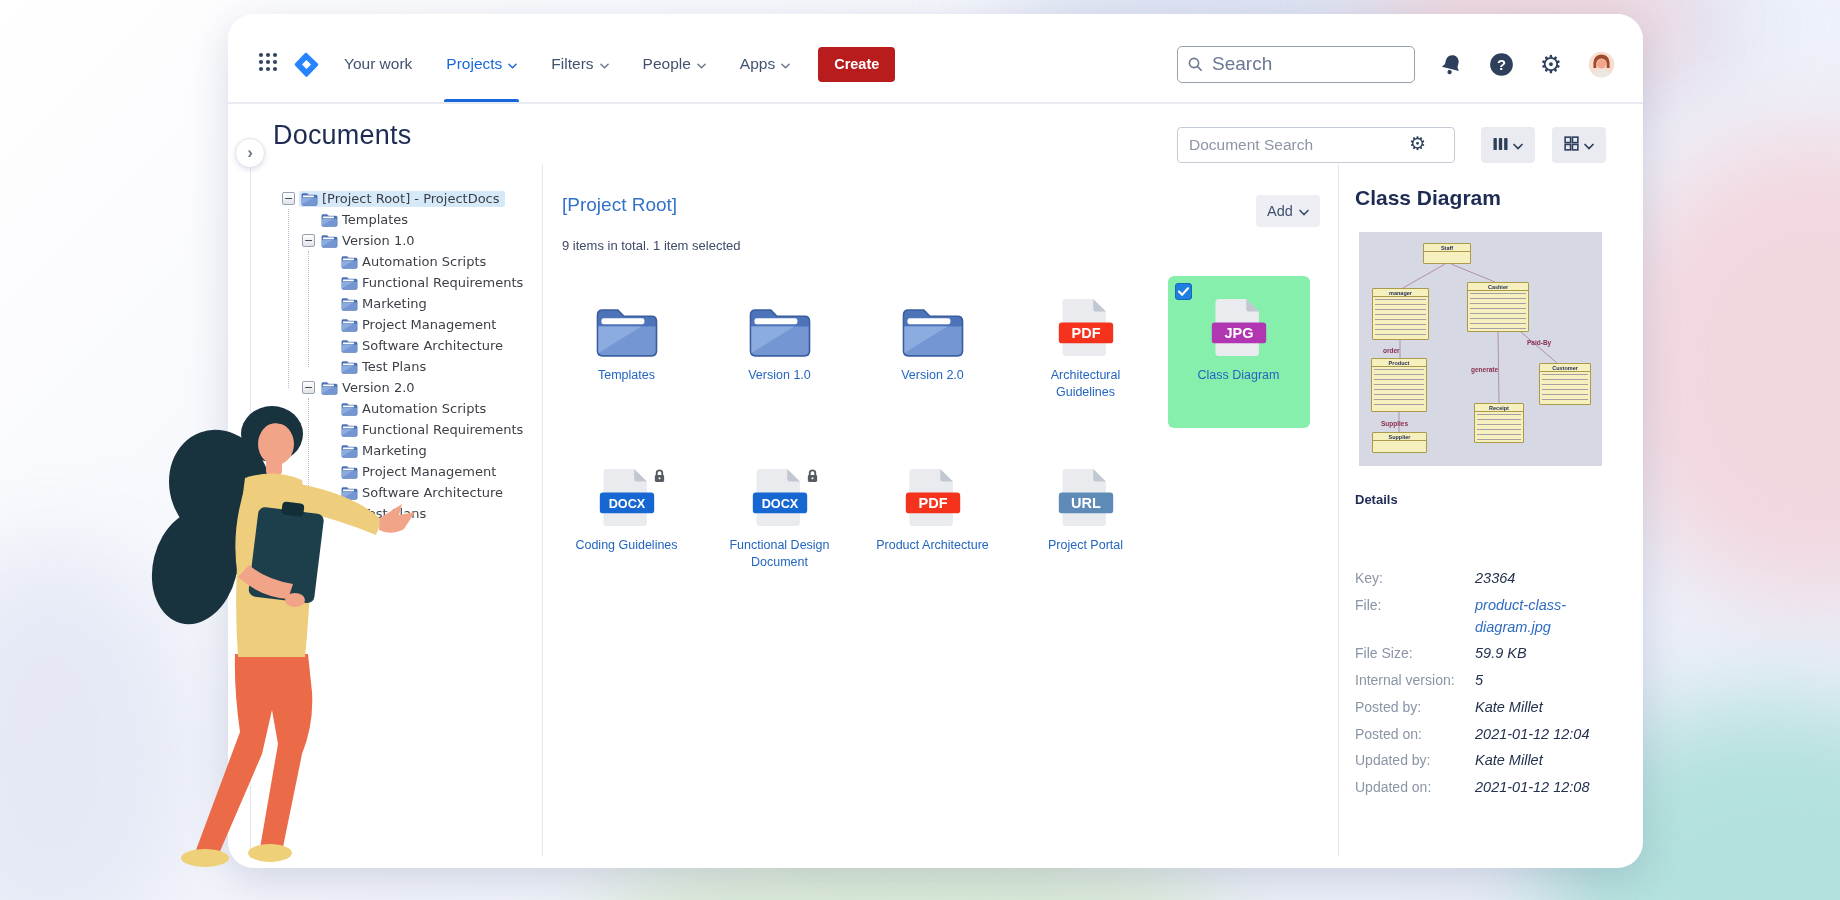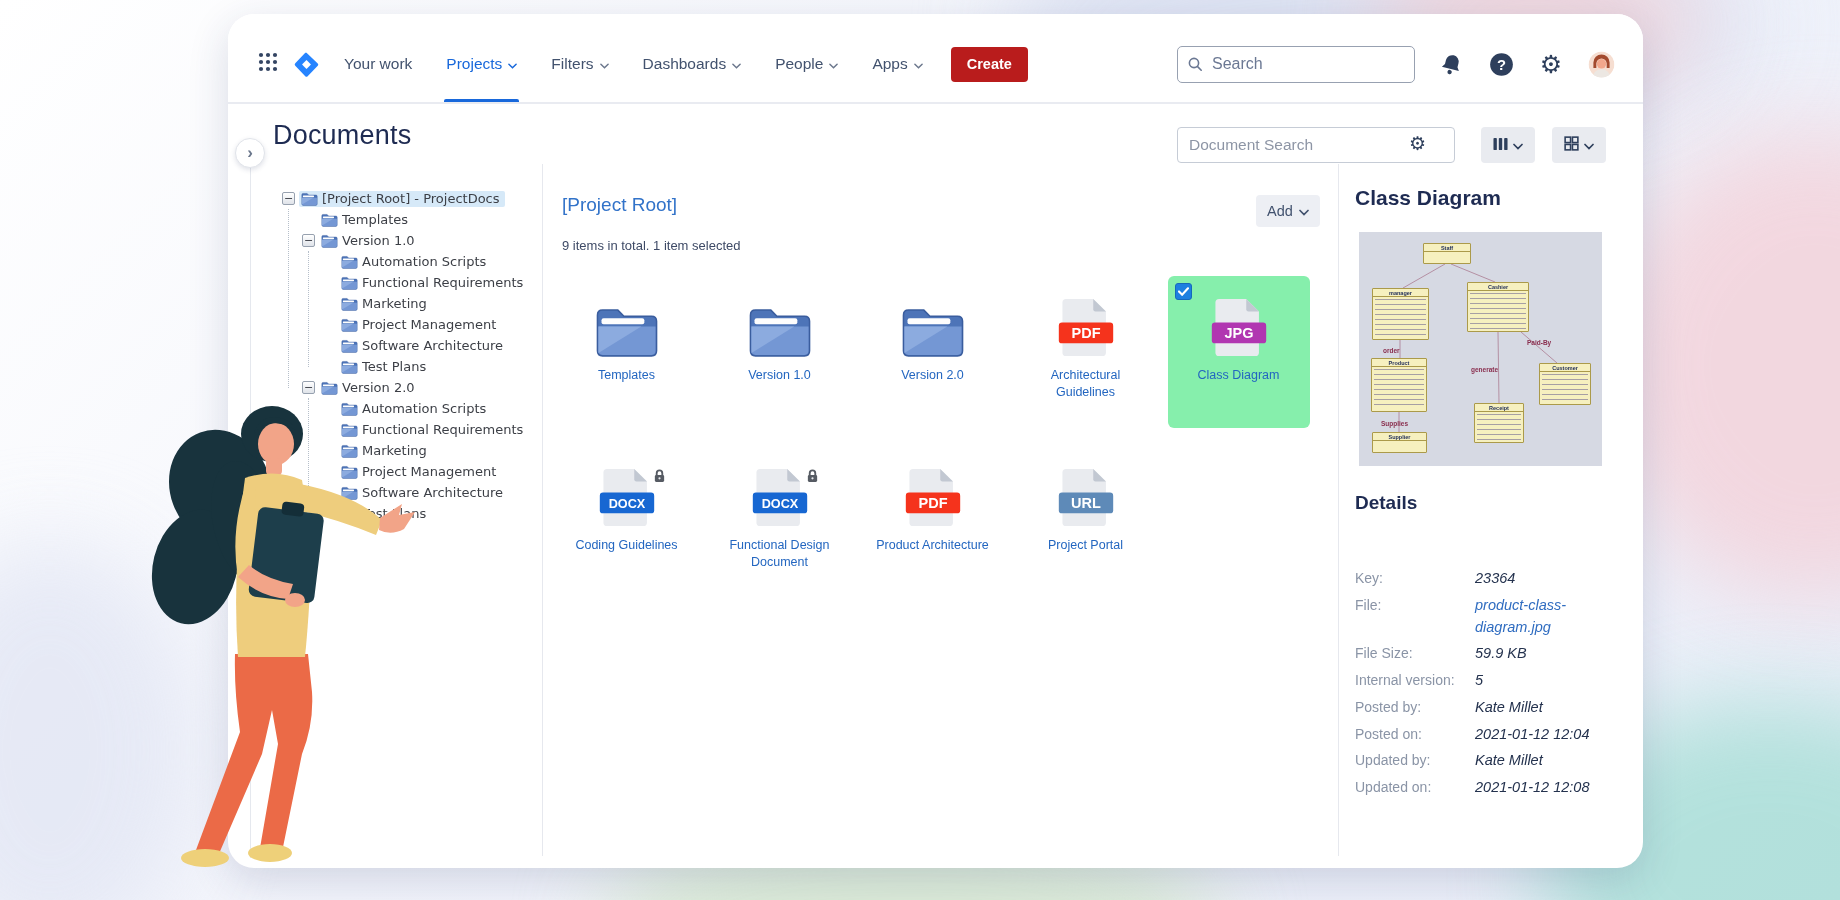--- a/index.html
+++ b/index.html
@@ -32,21 +32,21 @@
   .nav-item.active { color:#1868db; }
   .nav-item.active .chev { color:#1868db; }
   .nav-item.active::after { content:""; position:absolute; left:-2px; right:-2px; bottom:0;
     height:3px; background:#1868db; border-radius:2px 2px 0 0; }
   .create-btn { margin-left:28px; height:35px; padding:0 16px; background:#b91c1c; color:#fff;
     border:none; border-radius:4px; font-size:14.5px; font-weight:700; cursor:pointer;
     font-family:"Liberation Sans",sans-serif; }
   .nav-right { margin-left:auto; display:flex; align-items:center; gap:22px; }
   .nav-search { position:relative; width:238px; }
   .nav-search input { width:238px; height:37px; border:1.5px solid #98a1b1; border-radius:5px;
-    padding:0 10px 0 34px; font-size:16px; color:#344563; outline:none; background:#fff;
+    padding:0 10px 0 34px; font-size:19px; color:#344563; outline:none; background:#fff;
     font-family:"Liberation Sans",sans-serif; }
   .nav-search input::placeholder { color:#6b7893; }
   .nav-search .mag { position:absolute; left:10px; top:10px; }
   .icon-btn { width:28px; height:28px; display:flex; align-items:center; justify-content:center; cursor:pointer; }
   .glyph-gear { font-family:"DejaVu Sans",sans-serif; font-size:25px; color:#2e3f5c; line-height:1; }
 
   
   .page-title { position:absolute; left:45px; top:106px; font-size:27px; font-weight:400;
     color:#1e2b52; letter-spacing:.2px; }
   .collapse-btn { position:absolute; left:7px; top:124px; width:30px; height:30px; border-radius:50%;
@@ -108,21 +108,21 @@
   .panel-title { position:absolute; left:1127px; top:172px; font-size:21px; font-weight:700; color:#1e2b52; }
   .preview { position:absolute; left:1131px; top:218px; width:243px; height:234px;
     background:#d6d9e3; overflow:hidden; }
   .uml-box { position:absolute; background:#f6f0bf; border:1px solid #ab9a4a; border-radius:1px; }
   .uml-name { font-size:5.5px; text-align:center; color:#23305a; border-bottom:1px solid #ab9a4a;
     line-height:8px; height:8px; font-weight:700; overflow:hidden; }
   .uml-body { position:absolute; left:2px; right:2px; top:10px; bottom:2px;
     background:repeating-linear-gradient(to bottom, rgba(70,60,130,.45) 0 1px, transparent 1px 5px); }
   .preview svg { position:absolute; left:0; top:0; }
 
-  .details-title { position:absolute; left:1127px; top:478px; font-size:19px; font-weight:700; color:#1e2b52; }
+  .details-title { position:absolute; left:1127px; top:478px; font-size:13px; font-weight:700; color:#1e2b52; }
   .details { position:absolute; left:1127px; top:512px; width:276px;margin-top:42px; }
   .detail-row { display:flex; margin-bottom:5px; }
   .detail-label { width:120px; flex:none; font-size:14px; color:#8a94a6; line-height:1.5; }
   .detail-value { width:140px; font-size:14.5px; color:#24324e; line-height:1.5; overflow-wrap:break-word;font-style:italic; }
   .detail-value.link { color:#2f6cc0; cursor:pointer; }
 
   .person { position:absolute; left:150px; top:392px; width:330px; height:500px; z-index:30; pointer-events:none; }
 </style>
 </head>
 <body>
@@ -166,26 +166,20 @@
             <div>Your work</div>
           </div>
           <div class="nav-item active">
             <div>Projects</div>
             <div><svg class="chev" width="9" height="6" viewBox="0 0 10 6">
                 <path d="M1 1 L5 5 L9 1" stroke="currentColor" stroke-width="1.6" fill="none" stroke-linecap="round"></path>
               </svg></div>
           </div>
           <div class="nav-item">
             <div>Filters</div>
-            <div><svg class="chev" width="9" height="6" viewBox="0 0 10 6">
-                <path d="M1 1 L5 5 L9 1" stroke="currentColor" stroke-width="1.6" fill="none" stroke-linecap="round"></path>
-              </svg></div>
-          </div>
-          <div class="nav-item">
-            <div>Dashboards</div>
             <div><svg class="chev" width="9" height="6" viewBox="0 0 10 6">
                 <path d="M1 1 L5 5 L9 1" stroke="currentColor" stroke-width="1.6" fill="none" stroke-linecap="round"></path>
               </svg></div>
           </div>
           <div class="nav-item">
             <div>People</div>
             <div><svg class="chev" width="9" height="6" viewBox="0 0 10 6">
                 <path d="M1 1 L5 5 L9 1" stroke="currentColor" stroke-width="1.6" fill="none" stroke-linecap="round"></path>
               </svg></div>
           </div>

